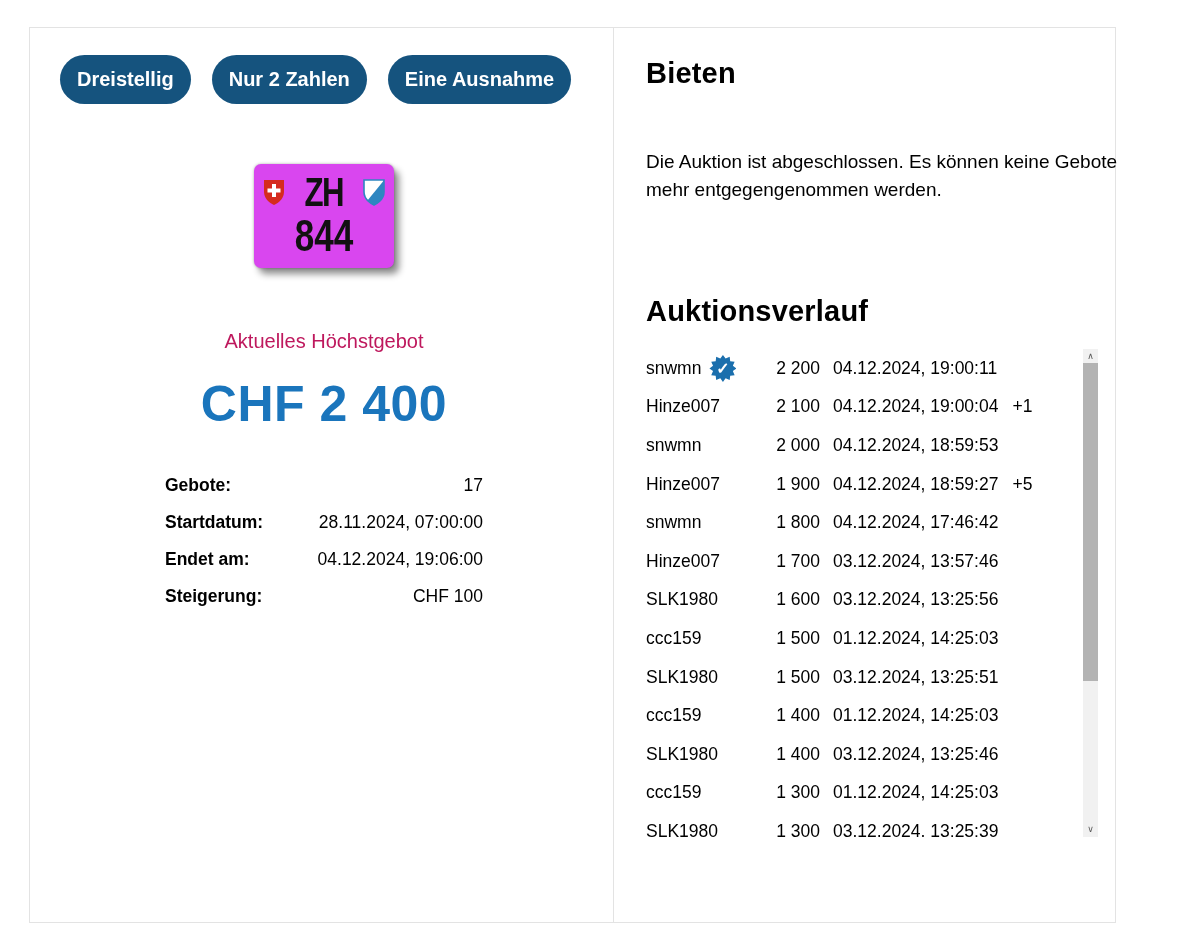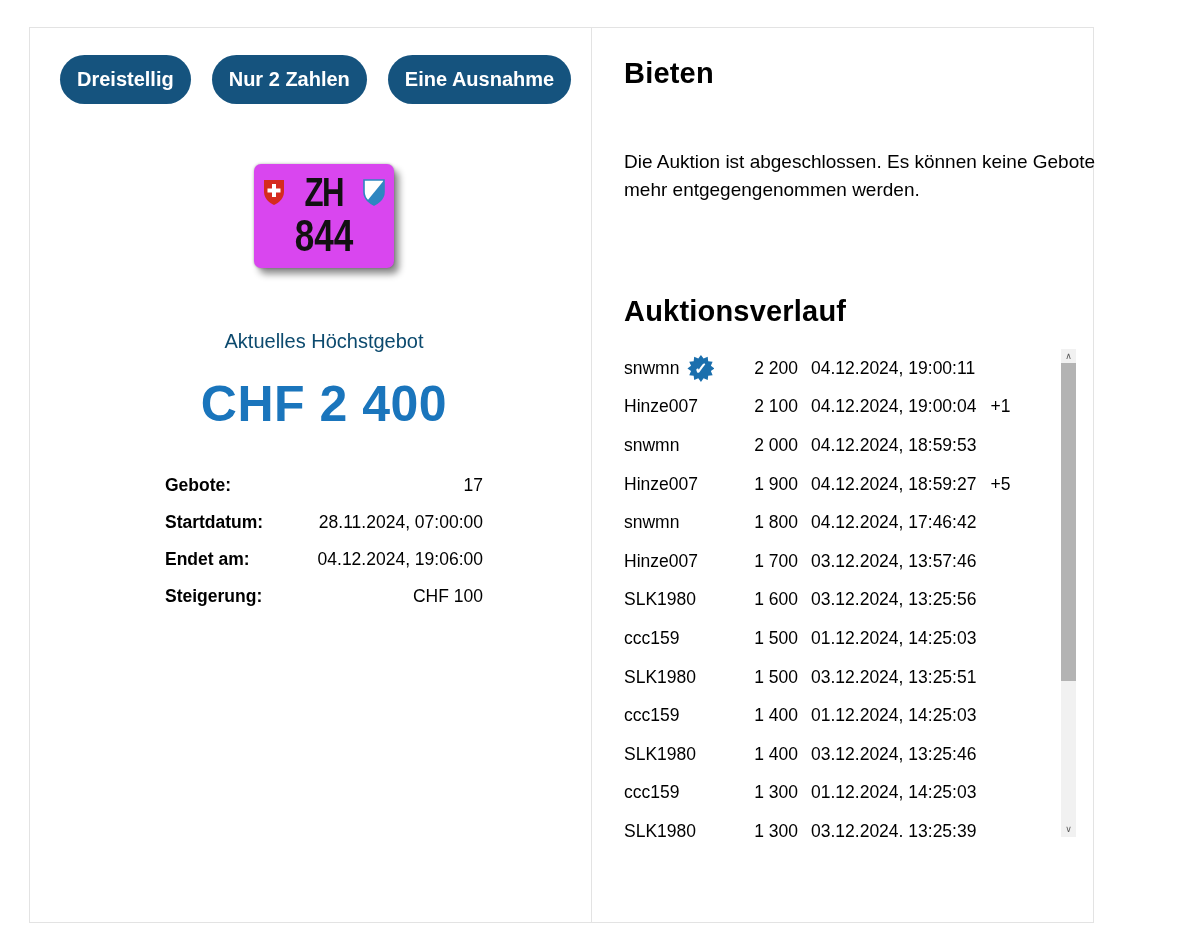--- a/index.html
+++ b/index.html
@@ -6,21 +6,21 @@
   html,body { background:#fff; }
   body {
     width:1204px; height:951px; position:relative; overflow:hidden;
     font-family:"Liberation Sans", sans-serif; color:#000;
   }
   .panel {
     position:absolute; top:27px; height:896px; background:#fff;
     border:1px solid #e3e3e3;
   }
   .panel-left  { left:29px;  width:590px; }
-  .panel-right { left:591px; width:503px; }
+  .panel-right { left:613px; width:503px; }
 
   
   .tag-row { display:flex; gap:21px; padding:27px 0 0 30px; }
   .tag {
     background:var(--button-blue,#15537e); color:#fff; border:none;
     font-family:inherit; font-weight:bold; font-size:20px;
     padding:13px 17px; border-radius:26px; white-space:nowrap; cursor:pointer;
   }
   .plate {
     width:140px; height:104px; margin:60px auto 0; background:#d946ef;
@@ -30,21 +30,21 @@
   .plate-top { display:flex; align-items:center; justify-content:space-between; }
   .plate-code {
     font-size:40px; font-weight:bold; line-height:1; letter-spacing:-2px;
     transform:scaleX(0.78); color:#111;
   }
   .plate-num {
     text-align:center; font-size:45px; font-weight:bold; line-height:1;
     letter-spacing:0px; transform:scaleX(0.78); color:#111; margin-top:1px;
   }
   .shield-svg { display:block; }
-  .highest-label { margin-top:62px; text-align:center; font-size:20px; color:#0c4a6e; }
+  .highest-label { margin-top:62px; text-align:center; font-size:20px; color:#be185d; }
   .highest-value {
     margin-top:22px; text-align:center; font-size:50px; font-weight:bold;
     color:var(--bid-blue,#1a75bc); letter-spacing:0.5px;
   }
   .details { width:318px; margin:34px auto 0; }
   .detail-row { display:flex; justify-content:space-between; font-size:17.5px; line-height:37px; }
   .detail-label { font-weight:bold; }
   .detail-value { text-align:center; }
 
   

